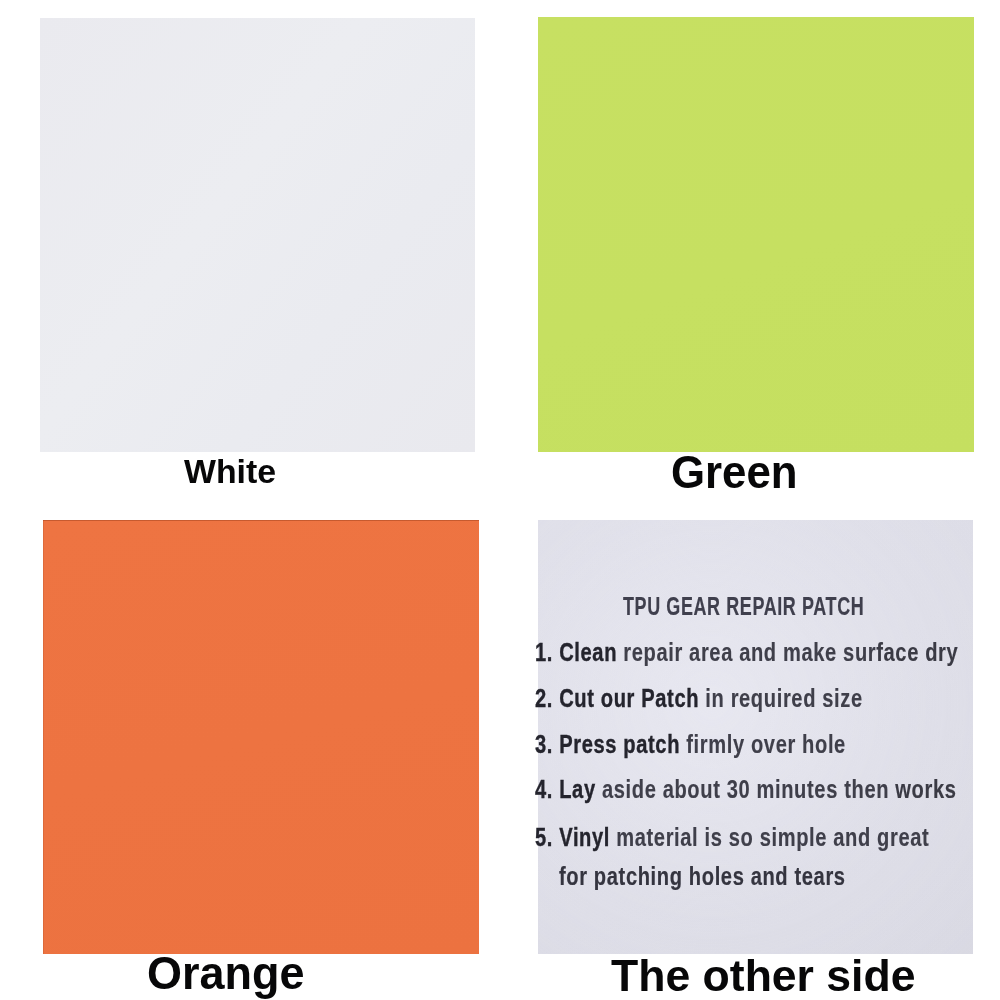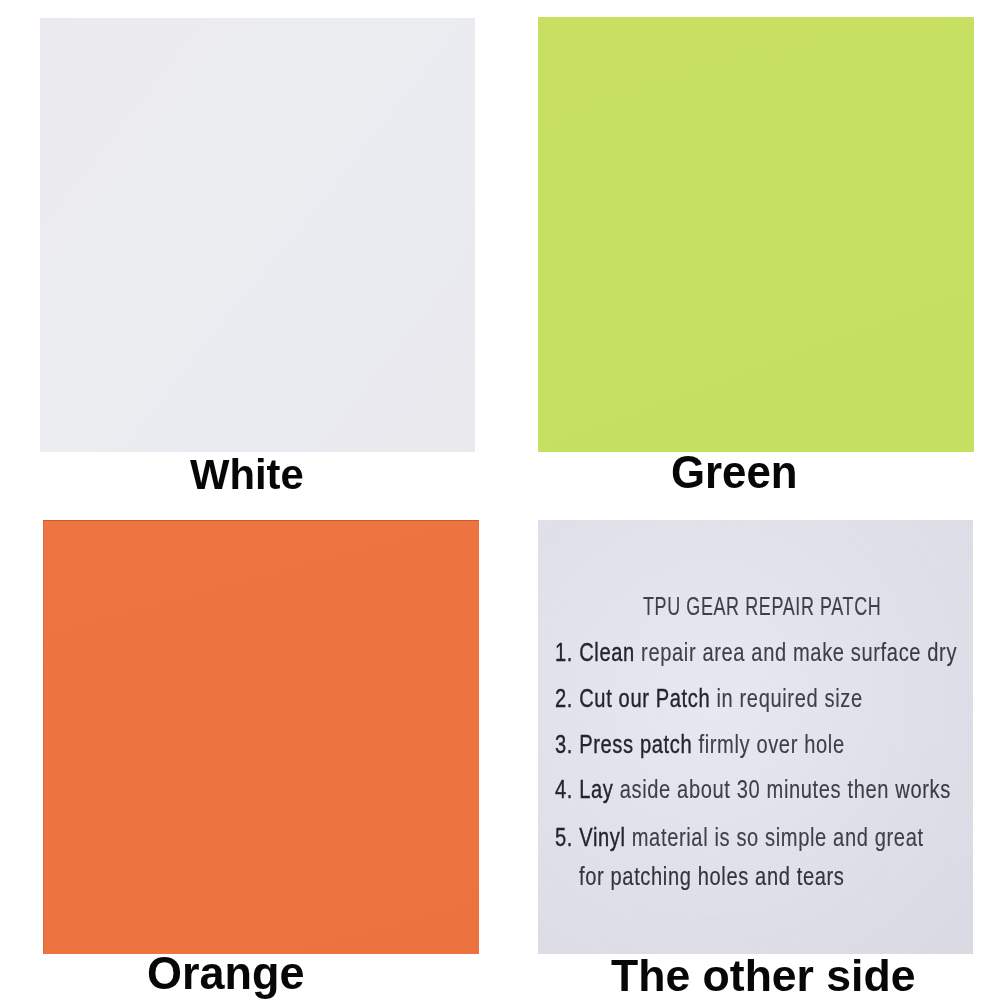--- a/index.html
+++ b/index.html
@@ -42,32 +42,33 @@
 
   .caption {
     position: absolute;
     font-weight: bold;
     color: #070708;
     white-space: nowrap;
     line-height: 1;
     transform-origin: left top;
     -webkit-font-smoothing: antialiased;
   }
-  .cap-white  { left: 190px; top: 454px;   font-size: 42px; transform: scaleX(0.995) translateZ(0); }
+  .cap-white  { left: 184px; top: 454px;   font-size: 34px; transform: scaleX(0.995) translateZ(0); }
   .cap-green  { left: 671px; top: 448.5px; font-size: 46px; transform: scaleX(0.952) translateZ(0); }
   .cap-orange { left: 147px; top: 950px;   font-size: 46px; transform: scaleX(0.978) translateZ(0); }
   .cap-other  { left: 611px; top: 953px;   font-size: 45px; transform: scaleX(0.99) translateZ(0); }
 
   .panel-text {
     position: absolute;
-    left: 538px;
+    left: 518px;
     top: 520px;
     width: 434px;
     height: 434px;
     color: #3f3f4a;
+    font-weight: bold;
     -webkit-text-stroke: 0.14px #3f3f4a;
   }
   .ptitle, .pline {
     position: absolute;
     white-space: nowrap;
     line-height: 1;
     transform-origin: left top;
   }
   .ptitle {
     left: 104.7px;

